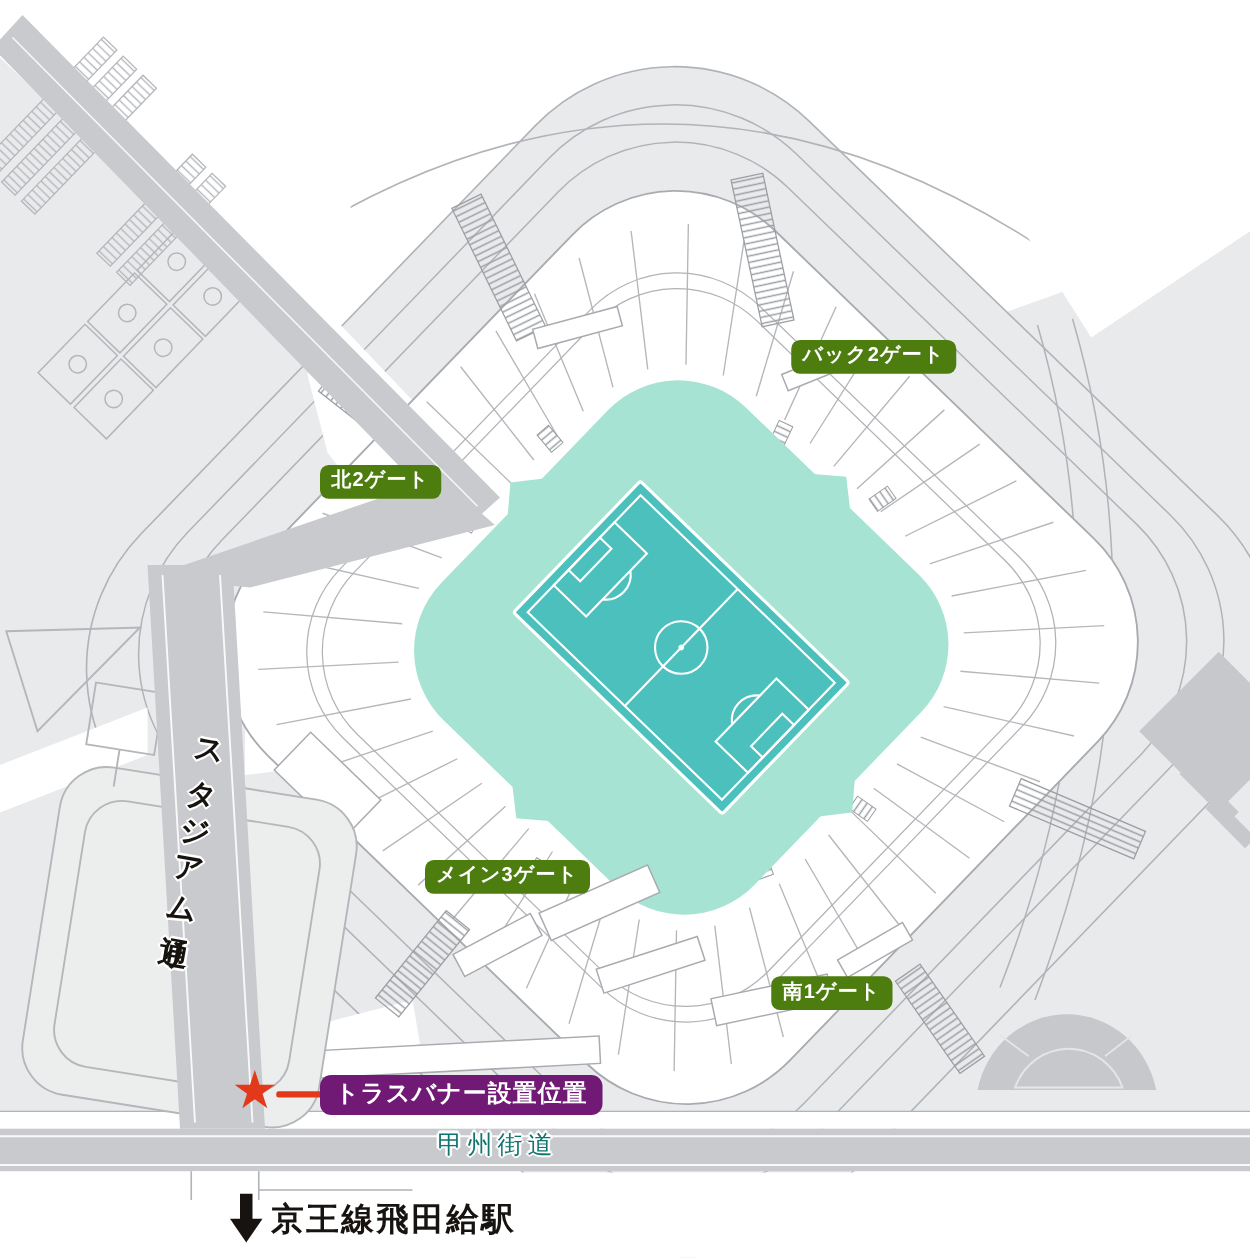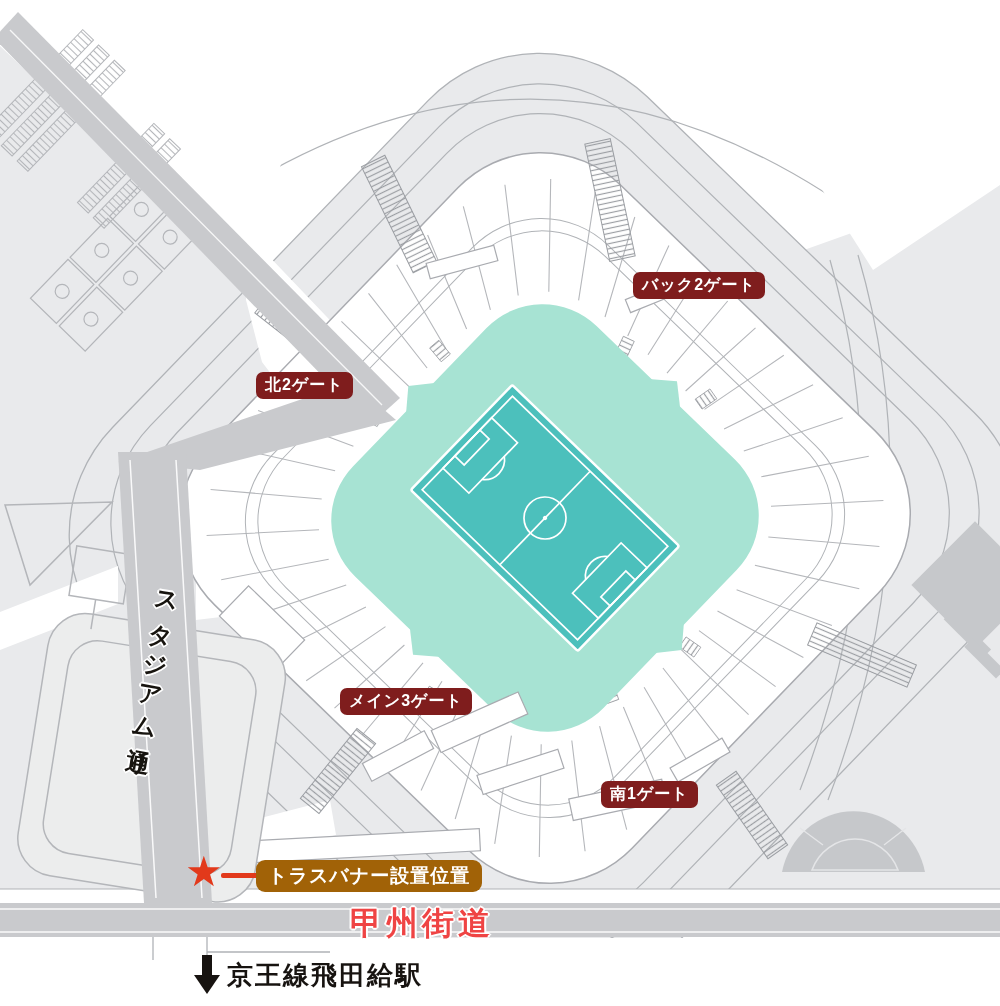--- a/index.html
+++ b/index.html
@@ -3,37 +3,37 @@
 <meta charset="utf-8">
 <style>
   html,body{margin:0;padding:0;background:#fff;}
   #map-root{
     position:relative;width:1000px;height:1006px;overflow:hidden;background:#fff;
     font-family:"Liberation Sans","DejaVu Sans",sans-serif;
   }
   #map-svg{position:absolute;left:0;top:0;}
   .overlay{position:absolute;white-space:nowrap;}
   .gate-badge{
-    position:absolute;background:#7f1d1d;color:#fff;font-weight:bold;
+    position:absolute;background:#4d7c0f;color:#fff;font-weight:bold;
     font-size:16px;line-height:1;padding:5px 9px 6px;border-radius:7px;
     letter-spacing:1px;white-space:nowrap;
   }
   .banner-badge{
-    position:absolute;background:#a16207;color:#fff;font-weight:bold;
+    position:absolute;background:#701a75;color:#fff;font-weight:bold;
     font-size:19px;line-height:1;padding:6px 12px 7px;border-radius:9px;
     letter-spacing:1px;white-space:nowrap;
   }
   .star{
     position:absolute;color:#e2391b;font-size:42px;line-height:1;font-weight:bold;
   }
   .banner-line{
     position:absolute;background:#e2391b;width:38px;height:5px;border-radius:2px;
   }
   .road-label-h{
-    position:absolute;font-size:32px;font-weight:bold;color:#ef4444;letter-spacing:4px;
+    position:absolute;font-size:20px;font-weight:normal;color:#0f766e;letter-spacing:4px;
     text-shadow:-2px 0 0 #fff,2px 0 0 #fff,0 -2px 0 #fff,0 2px 0 #fff,
                 -1px -1px 0 #fff,1px 1px 0 #fff,-1px 1px 0 #fff,1px -1px 0 #fff;
   }
   .road-label-v{
     position:absolute;font-size:24px;font-weight:bold;color:#17140f;letter-spacing:4px;
     writing-mode:vertical-rl;text-orientation:upright;transform:rotate(10deg);
     text-shadow:-2px 0 0 #fff,2px 0 0 #fff,0 -2px 0 #fff,0 2px 0 #fff,
                 -1px -1px 0 #fff,1px 1px 0 #fff,-1px 1px 0 #fff,1px -1px 0 #fff;
   }
   .station{
@@ -213,31 +213,31 @@
     <rect x="0" y="903" width="1000" height="34" fill="#c9cacd"></rect>
     <path d="M0 909 H1000 M0 932 H1000" stroke="#ffffff" stroke-width="1.5" opacity="0.9"></path>
     <rect x="153" y="937" width="54" height="22" fill="#ffffff"></rect>
     <path d="M153 937 V960 M207 937 V960 M207 952 H330" stroke="#b0b3b7" stroke-width="1.3" fill="none"></path>
   </g>
 </svg>
 
 <div class="gate-badge" style="left:256px;top:372px">北2ゲート</div>
 <div class="gate-badge" style="left:633px;top:272px">バック2ゲート</div>
 <div class="gate-badge" style="left:340px;top:688px">メイン3ゲート</div>
-<div class="gate-badge" style="left:601px;top:781px">南1ゲート</div>
+<div class="gate-badge" style="left:617px;top:781px">南1ゲート</div>
 
 <div class="star" style="left:185px;top:851px">★</div>
 <div class="banner-line" style="left:221px;top:873px"></div>
 <div class="banner-badge" style="left:256px;top:860px">トラスバナー設置位置</div>
 
 <div class="road-label-h overlay" style="left:350px;top:902px">甲州街道</div>
 
 <div class="road-label-v overlay" style="left:138px;top:575px">スタジアム通り</div>
 
-<div class="station overlay" style="left:194px;top:955px">
+<div class="station overlay" style="left:184px;top:955px">
   <span class="dl-arrow">
     <span class="stem"></span>
         <span class="head"></span>
   </span>
   <span class="station-text">京王線飛田給駅</span>
 </div>
 
 </div>
 
 </body></html>

